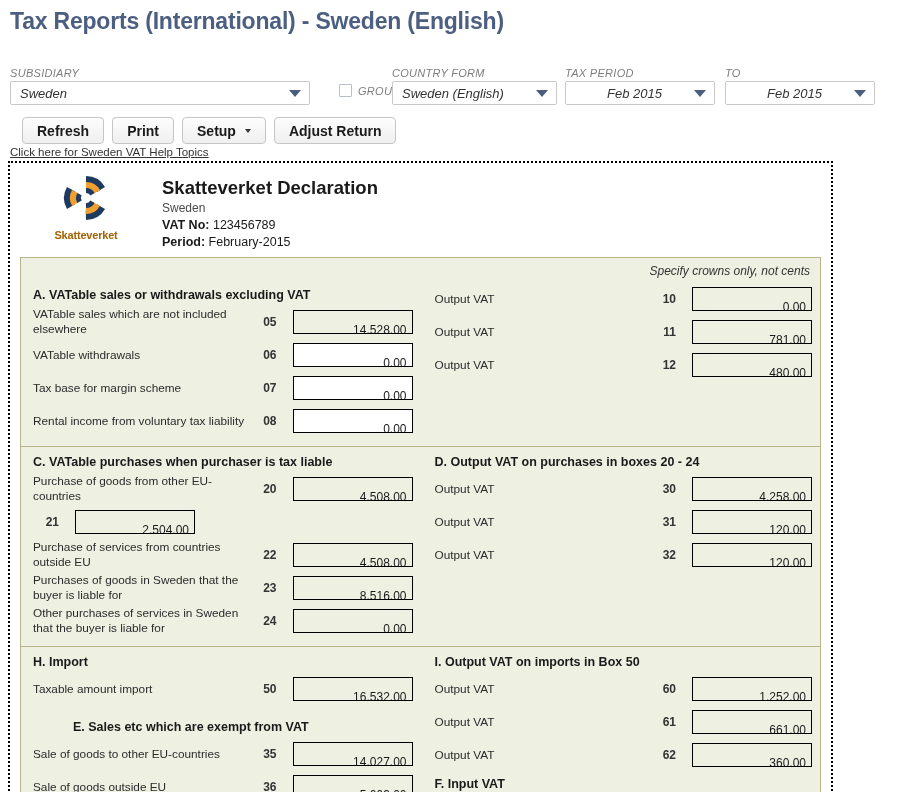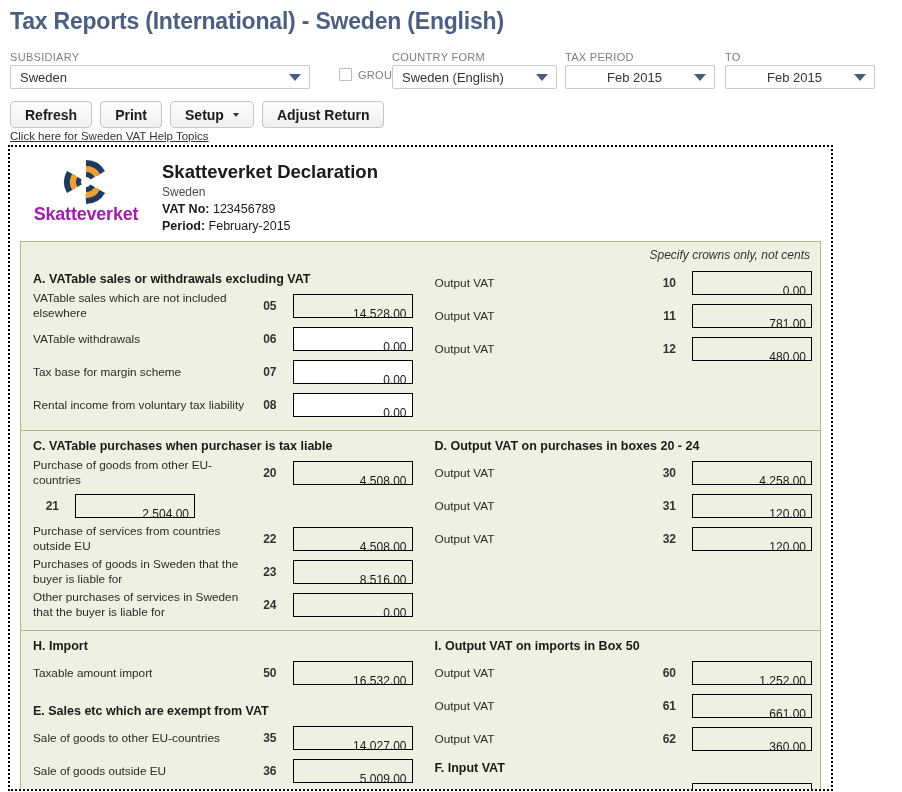--- a/index.html
+++ b/index.html
@@ -18,21 +18,22 @@
     color: #4c5f81;
     padding: 8px 0 0 10px;
     letter-spacing: -0.2px;
     white-space: nowrap;
   }
 
   
   .filterbar {
     position: relative;
     height: 45px;
-    margin-top: 16px;
+    margin-top: 32px;
+    font-style: italic;
   }
   .fgroup { position: absolute; top: 0; }
   .flabel {
     font-size: 11px;
     color: #7d7d7d;
     letter-spacing: 0.3px;
     padding-bottom: 2px;
     white-space: nowrap;
   }
   .fselect {
@@ -74,21 +75,21 @@
   .group-lbl {
     font-size: 11px;
     color: #7d7d7d;
     letter-spacing: 0.3px;
     margin-left: 6px;
   }
 
   
   .btnrow {
     margin-top: 5px;
-    padding-left: 10px;
+    padding-left: 22px;
     display: flex;
     align-items: center;
     gap: 8px;
   }
   .btn {
     border: 1px solid #c6c6c6;
     border-radius: 4px;
     background: linear-gradient(#fdfdfd, #efefef);
     font-size: 14px;
     font-weight: bold;
@@ -136,23 +137,23 @@
   .logo {
     width: 112px; height: 68px;
     position: relative;
     flex: none;
     margin-right: 20px;
   }
   .logo-word {
     position: absolute;
     bottom: 0; left: 0; right: 0;
     text-align: center;
-    font-size: 18px;
-    font-weight: bold;
-    color: #a21caf;
+    font-size: 11px;
+    font-weight: bold;
+    color: #a16207;
     letter-spacing: -0.2px;
   }
   .htext { padding-top: 4px; }
   .htitle {
     font-size: 18.5px;
     font-weight: bold;
     color: #1a1a1a;
     line-height: 1.2;
   }
   .hsub {
@@ -191,21 +192,21 @@
     padding: 3px 8px 8px 12px;
   }
   .col.right { padding-left: 14px; }
   .sechead {
     font-size: 12.5px;
     font-weight: bold;
     color: #1a1a1a;
     padding: 5px 0 4px 0;
     white-space: nowrap;
   }
-  .sechead.spacer-top { padding-top: 14px; }
+  .sechead.spacer-top { padding-top: 14px; margin-left: 40px; }
 
   .row {
     display: flex;
     align-items: center;
     min-height: 32px;
     margin-bottom: 1px;
   }
   .row .lbl {
     flex: 1;
     font-size: 11.8px;

